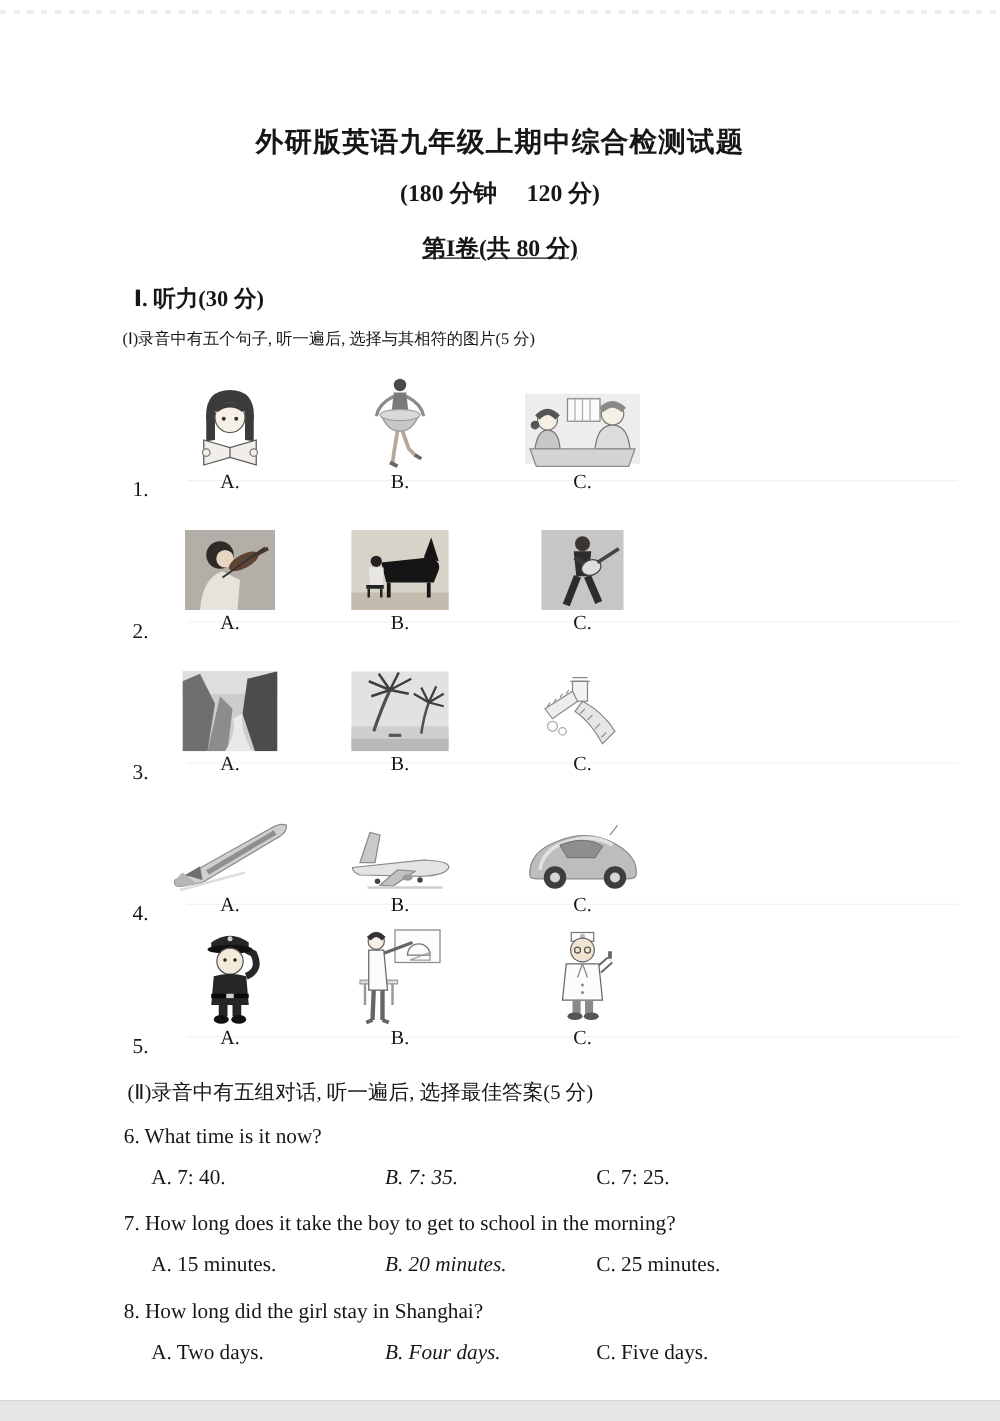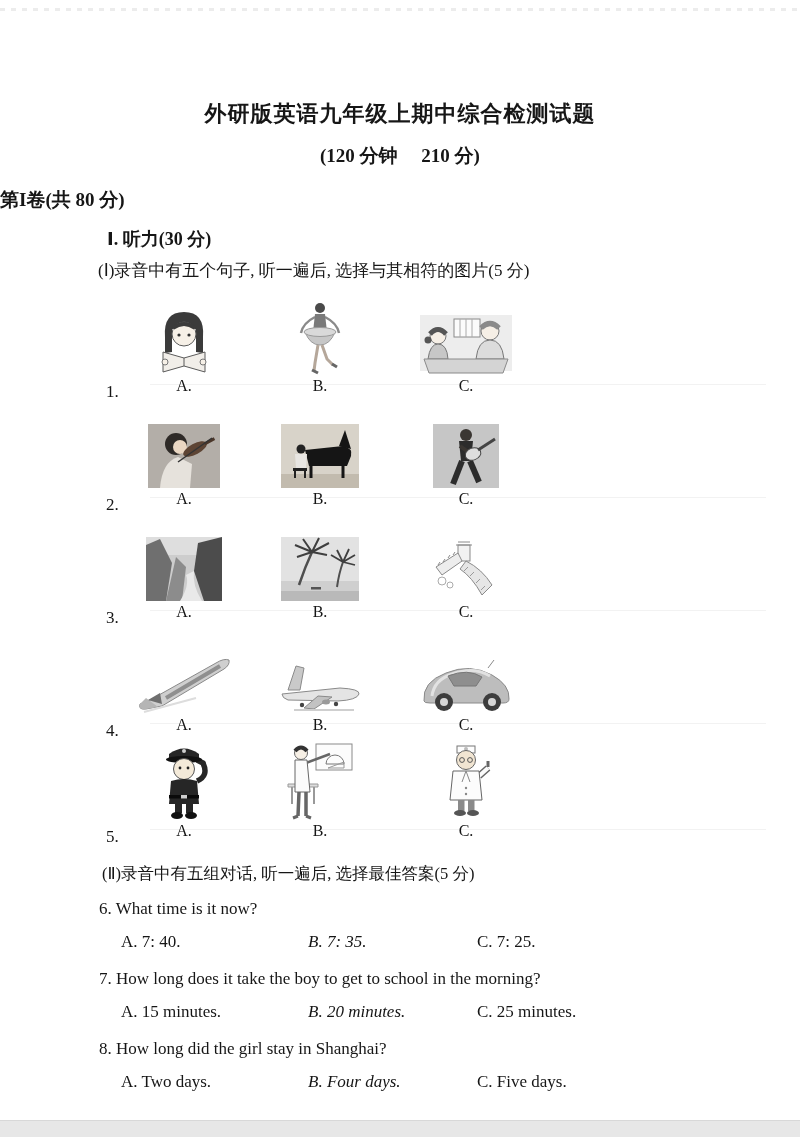--- a/index.html
+++ b/index.html
@@ -8,23 +8,23 @@
     font-family:"Liberation Serif","DejaVu Sans",serif;color:#161616;
     overflow:hidden;border-right:1px solid #e3e3e3;margin:0 auto;
   }
   .top-dots{
     position:absolute;top:8px;left:0;width:100%;height:3px;z-index:3;
     background:repeating-linear-gradient(90deg,#ececec 0 5px,transparent 5px 11px);
   }
   .content{position:relative;z-index:1;}
   .title{margin:0;padding-top:100px;text-align:center;font-size:22px;font-weight:bold;letter-spacing:1px;line-height:28px;}
   .subtitle{text-align:center;font-size:19px;font-weight:bold;margin-top:16px;line-height:24px;}
-  .part-heading{text-align:left;font-size:19px;font-weight:bold;margin-top:20px;line-height:24px;}
+  .part-heading{text-align:center;font-size:19px;font-weight:bold;margin-top:20px;line-height:24px;text-decoration:underline;}
   .sec-heading{margin:16px 0 0 107px;font-size:18px;font-weight:bold;line-height:22px;}
-  .instr{margin:10px 11px 0 98px;font-size:17px;line-height:21px;}
+  .instr{margin:10px 11px 0 98px;font-size:13px;line-height:21px;}
   .instr2{margin:18px 0 0 102px;font-size:16.5px;line-height:21px;}
   .rows{margin-top:6px;}
   .pic-row{position:relative;height:113px;}
   .pic-row.last{height:106px;}
   .pic-row::after{content:"";position:absolute;left:150px;right:34px;bottom:15px;border-bottom:1px solid rgba(0,0,0,0.05);}
   .num{position:absolute;left:106px;bottom:-2px;font-size:17px;}
   .fig{position:absolute;bottom:6px;width:104px;text-align:center;}
   .fig svg{display:block;margin:0 auto;}
   .lbl{font-size:16px;margin-top:3px;line-height:16px;}
   .fa{left:132px;}.fb{left:268px;}.fc{left:414px;}
@@ -39,21 +39,21 @@
   .bottom-bar{position:absolute;left:0;bottom:0;width:100%;height:16px;background:#e7e7e7;border-top:1px solid #d8d8d8;z-index:4;}
 </style>
 </head>
 <body>
 
 <div class="page">
   <div class="top-dots"></div>
 
   <div class="content">
     <h1 class="title">外研版英语九年级上期中综合检测试题</h1>
-    <div class="subtitle">(120 分钟　 210 分)</div>
+    <div class="subtitle">(180 分钟　 120 分)</div>
     <div class="part-heading">第I卷(共 80 分)</div>
     <div class="sec-heading">Ⅰ. 听力(30 分)</div>
     <div class="instr">(Ⅰ)录音中有五个句子, 听一遍后, 选择与其相符的图片(5 分)</div>
 
     <div class="rows">
 
       <div class="pic-row">
         <span class="num">1.</span>
         <div class="fig fa">
           <svg width="56" height="68" viewBox="0 0 56 68">

